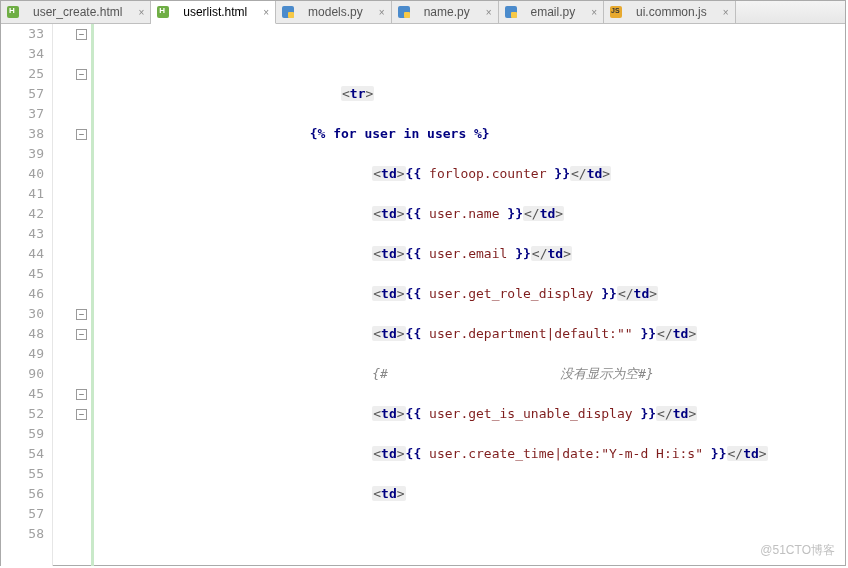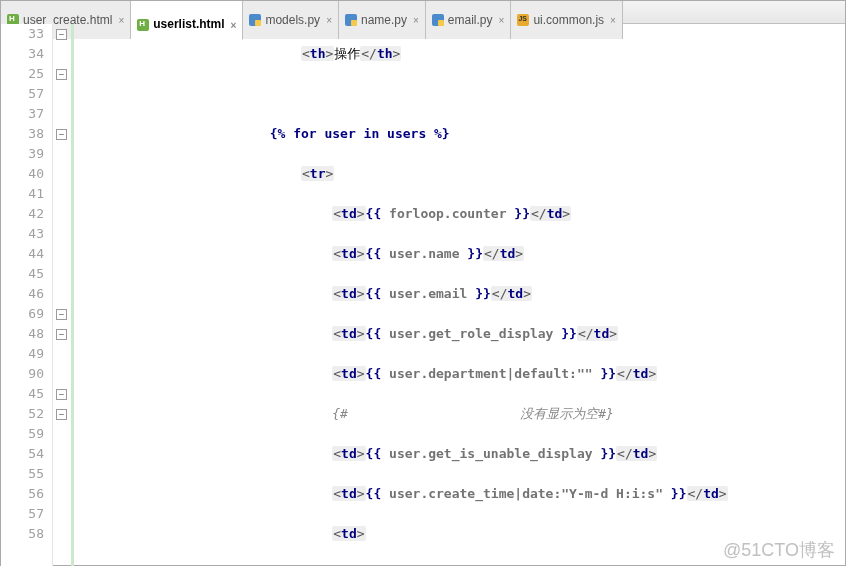--- a/index.html
+++ b/index.html
@@ -25,35 +25,34 @@
     height: 22px;
     background: linear-gradient(#f4f4f4,#e7e7e7);
     border-bottom: 1px solid #bfbfbf;
     display: flex;
     font-size: 12px;
     user-select: none;
   }
   .tab {
     display: flex;
     align-items: center;
-    padding: 8px 6px;
+    padding: 0 6px;
     border-right: 1px solid #bfbfbf;
     height: 100%;
-    gap: 4px;
+    gap: 14px;
     background: #ececec;
     color: #555;
     white-space: nowrap;
   }
   .tab.active {
     background: #fff;
     color: #000;
-    font-weight: 700;
+    font-weight: 400;
     border-bottom: 1px solid #fff;
     margin-bottom: -1px;
-    align-items: flex-end;
   }
   .tab .close {
     color: #888;
     font-size: 10px;
     margin-left: 2px;
   }
   .icon {
     width: 12px;
     height: 12px;
     border-radius: 2px;
@@ -67,20 +66,21 @@
   .icon.js::after { content:"JS"; color:#333; font-size:7px; font-weight:bold; position:absolute; left:1px; top:1px; }
 
   
   .editor {
     display: flex;
     height: calc(100% - 22px);
     font-family: "DejaVu Sans Mono","Lucida Console",Menlo,Consolas,monospace;
     font-size: 13px;
     line-height: 20px;
     position: relative;
+    gap: 20px;
   }
   .gutter {
     width: 52px;
     background: #fff;
     color: #a0a0a0;
     text-align: right;
     padding-right: 8px;
     box-sizing: border-box;
     border-right: 1px solid #e6e6e6;
   }
@@ -104,31 +104,31 @@
   }
   .code {
     flex: 1;
     position: relative;
     white-space: pre;
   }
   .code .row { height: 20px; }
   
   .p  { color: #555555; }                         
   .tg { color: #000080; font-weight: bold; }
-  .sv { color: #737373; font-weight: bold; margin-top: 44px; }       
+  .sv { color: #7f1d1d; font-weight: normal; margin-top: 44px; }       
   .dj { color: #000080; font-weight: bold; }       
   .tx { color: #000; }                             
   .cm { color: #888; font-style: italic; }         
   .tagbg { background: #eeeeee; border-radius: 2px; padding: 0 1px; }
   .watermark {
     position: absolute;
     right: 10px;
     bottom: 6px;
     color: #c0c0c0;
-    font-size: 18px;
+    font-size: 12px;
     font-family: Arial, sans-serif;
   }
 </style>
 </head>
 <body>
 
 <div class="frame">
 
   <div class="tabbar">
     <div class="tab">
@@ -172,21 +172,21 @@
         <div class="ln">37</div>
         <div class="ln">38</div>
         <div class="ln">39</div>
         <div class="ln">40</div>
         <div class="ln">41</div>
         <div class="ln">42</div>
         <div class="ln">43</div>
         <div class="ln">44</div>
         <div class="ln">45</div>
         <div class="ln">46</div>
-        <div class="ln">69</div>
+        <div class="ln">30</div>
         <div class="ln">48</div>
         <div class="ln">49</div>
         <div class="ln">90</div>
         <div class="ln">45</div>
         <div class="ln">52</div>
         <div class="ln">59</div>
         <div class="ln">54</div>
         <div class="ln">55</div>
         <div class="ln">56</div>
         <div class="ln">57</div>
@@ -196,24 +196,23 @@
       <div class="mk" style="top:5px">−</div>
       <div class="mk" style="top:45px">−</div>
       <div class="mk" style="top:105px">−</div>
       <div class="mk" style="top:285px">−</div>
       <div class="mk" style="top:305px">−</div>
       <div class="mk" style="top:365px">−</div>
       <div class="mk" style="top:385px">−</div>
     </div>
 
     <div class="code">
-<div class="row">                             <span class="tagbg"><span class="p">&lt;</span><span class="tg">th</span><span class="p">&gt;</span></span><span class="tx">操作</span><span class="tagbg"><span class="p">&lt;/</span><span class="tg">th</span><span class="p">&gt;</span></span></div>
 <div class="row"></div>
+<div class="row">                             <span class="tagbg"><span class="p">&lt;</span><span class="tg">tr</span><span class="p">&gt;</span></span></div>
 <div class="row">                         <span class="dj">{% </span><span class="dj">for user in users</span><span class="dj"> %}</span></div>
-<div class="row">                             <span class="tagbg"><span class="p">&lt;</span><span class="tg">tr</span><span class="p">&gt;</span></span></div>
 <div class="row">                                 <span class="tagbg"><span class="p">&lt;</span><span class="tg">td</span><span class="p">&gt;</span></span><span class="dj">{{ </span><span class="sv">forloop.counter</span><span class="dj"> }}</span><span class="tagbg"><span class="p">&lt;/</span><span class="tg">td</span><span class="p">&gt;</span></span></div>
 <div class="row">                                 <span class="tagbg"><span class="p">&lt;</span><span class="tg">td</span><span class="p">&gt;</span></span><span class="dj">{{ </span><span class="sv">user.name</span><span class="dj"> }}</span><span class="tagbg"><span class="p">&lt;/</span><span class="tg">td</span><span class="p">&gt;</span></span></div>
 <div class="row">                                 <span class="tagbg"><span class="p">&lt;</span><span class="tg">td</span><span class="p">&gt;</span></span><span class="dj">{{ </span><span class="sv">user.email</span><span class="dj"> }}</span><span class="tagbg"><span class="p">&lt;/</span><span class="tg">td</span><span class="p">&gt;</span></span></div>
 <div class="row">                                 <span class="tagbg"><span class="p">&lt;</span><span class="tg">td</span><span class="p">&gt;</span></span><span class="dj">{{ </span><span class="sv">user.get_role_display</span><span class="dj"> }}</span><span class="tagbg"><span class="p">&lt;/</span><span class="tg">td</span><span class="p">&gt;</span></span></div>
 <div class="row">                                 <span class="tagbg"><span class="p">&lt;</span><span class="tg">td</span><span class="p">&gt;</span></span><span class="dj">{{ </span><span class="sv">user.department|default:""</span><span class="dj"> }}</span><span class="tagbg"><span class="p">&lt;/</span><span class="tg">td</span><span class="p">&gt;</span></span></div>
 <div class="row">                                 <span class="cm">{#</span>                      <span class="cm">没有显示为空#}</span></div>
 <div class="row">                                 <span class="tagbg"><span class="p">&lt;</span><span class="tg">td</span><span class="p">&gt;</span></span><span class="dj">{{ </span><span class="sv">user.get_is_unable_display</span><span class="dj"> }}</span><span class="tagbg"><span class="p">&lt;/</span><span class="tg">td</span><span class="p">&gt;</span></span></div>
 <div class="row">                                 <span class="tagbg"><span class="p">&lt;</span><span class="tg">td</span><span class="p">&gt;</span></span><span class="dj">{{ </span><span class="sv">user.create_time|date:"Y-m-d H:i:s"</span><span class="dj"> }}</span><span class="tagbg"><span class="p">&lt;/</span><span class="tg">td</span><span class="p">&gt;</span></span></div>
 <div class="row">                                 <span class="tagbg"><span class="p">&lt;</span><span class="tg">td</span><span class="p">&gt;</span></span></div>
 

